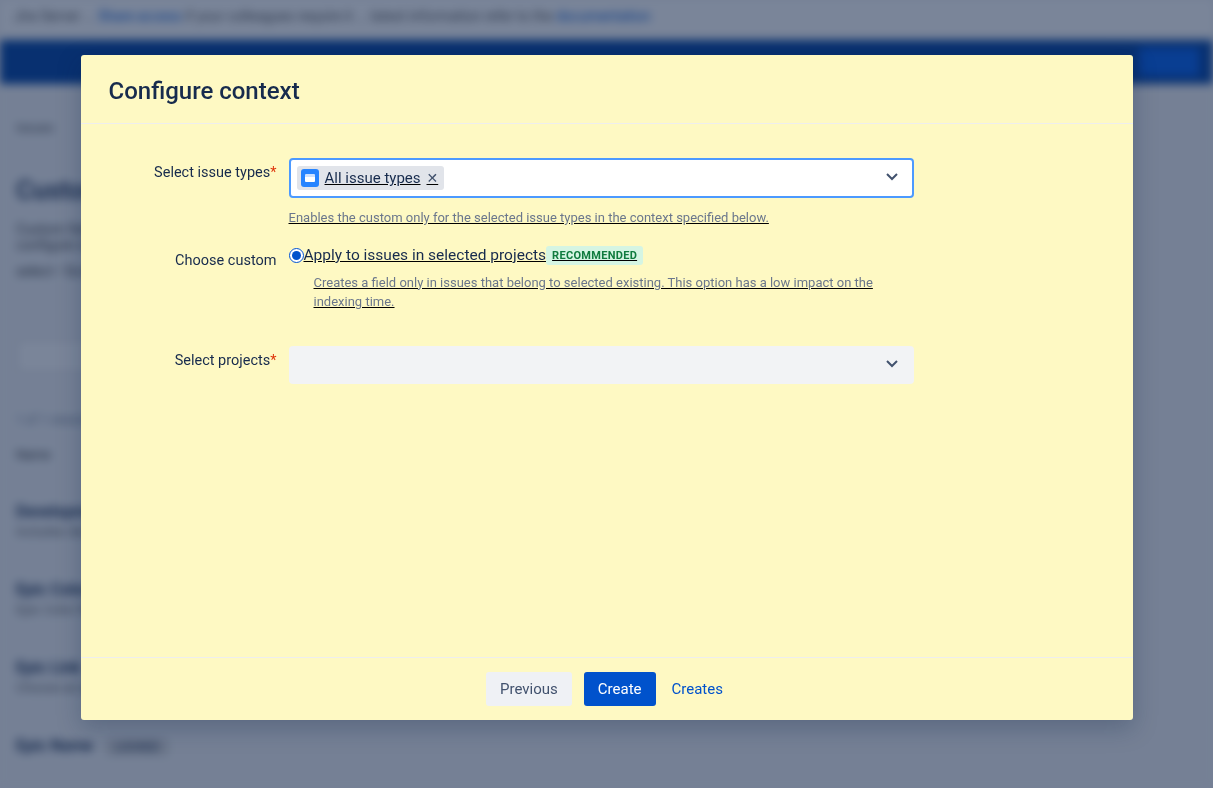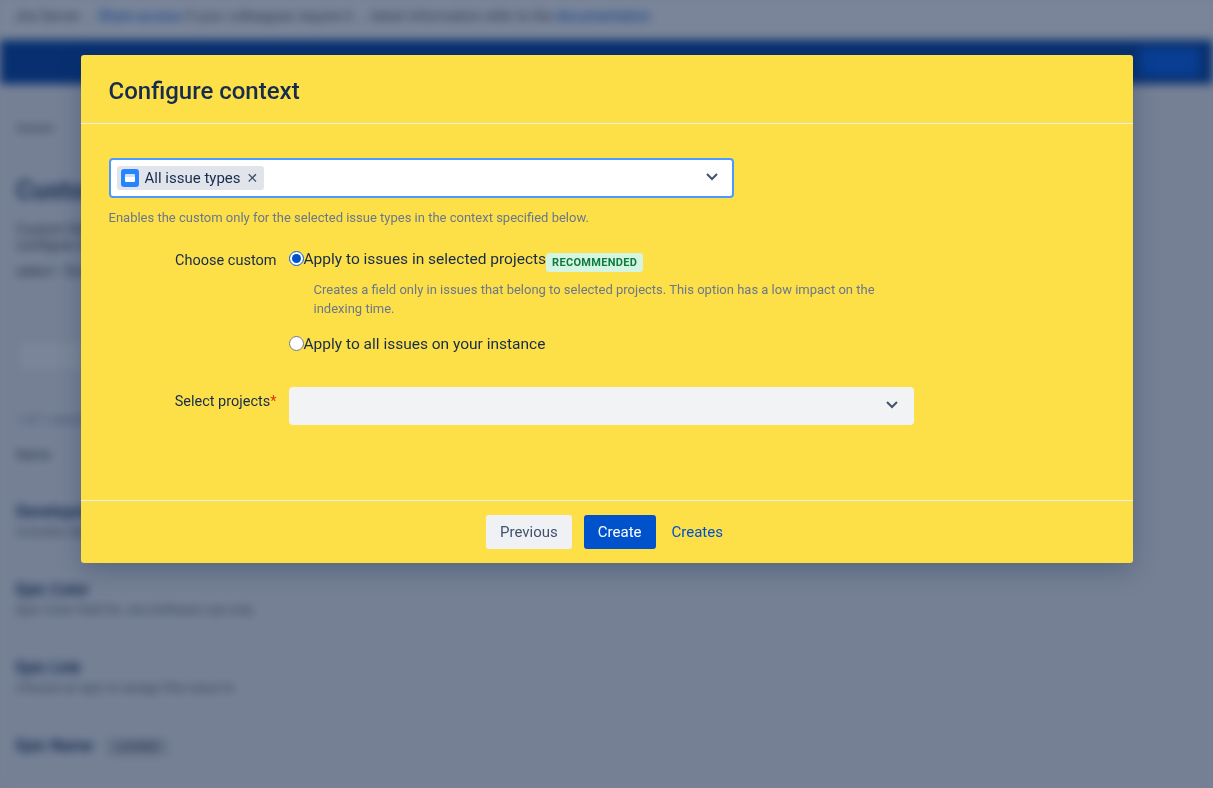--- a/index.html
+++ b/index.html
@@ -16,43 +16,43 @@
   .bg-body { position:absolute; top:100px; left:0; right:0; bottom:0; padding:20px 16px; color:#172b4d;}
   .bg-heading { font-size:26px; font-weight:500; margin:40px 0 16px;}
   .bg-para { font-size:14px; color:#444; margin-bottom:10px; max-width:700px;}
   .bg-search { width:180px; height:34px; border:1px solid #ccc; border-radius:3px; background:#fff; margin-top:60px;}
   .bg-row { margin-top:40px;}
   .bg-row strong{font-weight:600;}
   .bg-row .muted{color:#666;font-size:13px;}
   .bg-pill{display:inline-block;background:#ddd;border-radius:3px;padding:2px 10px;font-size:12px;}
 
   .overlay { position:absolute; inset:0; background:rgba(9,30,66,0.54); display:flex; align-items:flex-start; justify-content:center; padding-top:55px;}
-  .modal { width:1052px; height:508px; background:#fde047; border-radius:3px; box-shadow:0 8px 24px rgba(9,30,66,0.25); display:flex; flex-direction:column; overflow:hidden;}
+  .modal { width:1052px; height:665px; background:#fef9c3; border-radius:3px; box-shadow:0 8px 24px rgba(9,30,66,0.25); display:flex; flex-direction:column; overflow:hidden;}
   .modal-header { padding:22px 28px 18px; border-bottom:1px solid #eee;}
   .modal-title { font-size:24px; font-weight:500; color:#172b4d;}
   .modal-body { flex:1; overflow-y:auto; padding:34px 28px 20px;}
   .form-row { display:flex; align-items:flex-start; margin-bottom:18px;}
   .label-col { width:180px; flex-shrink:0; text-align:right; padding-right:12px; padding-top:6px; font-size:14.5px; color:#172b4d;}
   .required { color:#de350b;}
-  .input-col { flex:1; max-width:625px;}
+  .input-col { flex:1; max-width:625px;text-decoration:underline;}
   .help-text { font-size:13px; color:#6b778c; margin-top:10px; line-height:1.5;}
 
   .select-multi { position:relative; border:2px solid #4c9aff; border-radius:4px; background:#fff; padding:4px 36px 4px 6px; min-height:40px; display:flex; align-items:center; flex-wrap:wrap; gap:4px;}
   .select-multi.plain { border:2px solid transparent; background:#f2f3f5; min-height:38px;}
   .select-multi .chevron { position:absolute; right:10px; top:50%; transform:translateY(-50%); color:#42526e;}
   .tag { display:inline-flex; align-items:center; gap:6px; background:#e1e4ea; border-radius:3px; padding:3px 6px 3px 4px; font-size:15px; color:#172b4d;}
   .tag .icon-sq { width:18px; height:18px; border-radius:3px; background:#2684ff; display:flex; align-items:center; justify-content:center;}
   .tag .icon-sq-inner { width:10px; height:8px; border-radius:1px; background:#fff; border-top:3px solid #cde1ff;}
   .tag .remove { font-size:14px; color:#42526e; line-height:1;}
 
   .radio-block { margin-bottom:16px;}
   .radio-line { display:flex; align-items:center; }
   .radio-input { width:15px; height:15px; flex-shrink:0; accent-color:#0052cc;}
   .radio-label { font-size:15.5px; color:#172b4d;}
-  .badge-rec { background:#d5f5e3; color:#0f7b3e; font-size:11px; font-weight:700; letter-spacing:0.3px; padding:3px 6px; border-radius:3px;margin-top:7px;}
+  .badge-rec { background:#d5f5e3; color:#0f7b3e; font-size:11px; font-weight:700; letter-spacing:0.3px; padding:3px 6px; border-radius:3px;}
   .radio-desc { font-size:13px; color:#6b778c; margin-top:8px; margin-left:25px; line-height:1.5;}
 
   .modal-footer { border-top:1px solid #eee; padding:14px 28px; display:flex; justify-content:center; align-items:center; gap:12px;}
   .btn { font-size:15px; padding:8px 14px; border-radius:3px; border:none; cursor:pointer; font-family:inherit;}
   .btn-subtle { background:#eff1f5; color:#42526e;}
   .btn-primary { background:#0052cc; color:#fff; font-weight:400;}
   .btn-link { background:none; color:#0052cc; padding:8px 4px;}
 
   .chev-svg { width:20px; height:20px;}
   .chev-svg path { stroke:#42526e; stroke-width:2; fill:none;}
@@ -84,20 +84,23 @@
 
 <div class="overlay">
   <div class="modal">
     <div class="modal-header">
       <h2 class="modal-title">Configure context</h2>
     </div>
 
     <div class="modal-body">
 
       <div class="form-row">
+        <div class="label-col">
+          <span>Select issue types</span><span class="required">*</span>
+        </div>
         <div class="input-col">
           <div class="select-multi">
             <span class="tag">
               <span class="icon-sq">
                   <span class="icon-sq-inner"></span>
                 </span>
               <span>All issue types</span>
               <span class="remove">✕</span>
             </span>
             <span class="chevron">
@@ -113,28 +116,24 @@
       <div class="form-row">
         <div class="label-col">Choose custom</div>
         <div class="input-col">
 
           <div class="radio-block">
             <label class="radio-line">
               <input type="radio" name="ctx" class="radio-input" checked="" style="">
               <span class="radio-label">Apply to issues in selected projects</span>
               <span class="badge-rec">RECOMMENDED</span>
             </label>
-            <div class="radio-desc">Creates a field only in issues that belong to selected projects. This option has a low impact on the indexing time.</div>
+            <div class="radio-desc">Creates a field only in issues that belong to selected existing. This option has a low impact on the indexing time.</div>
           </div>
 
           <div class="radio-block">
-            <label class="radio-line">
-              <input type="radio" name="ctx" class="radio-input" style="">
-              <span class="radio-label">Apply to all issues on your instance</span>
-            </label>
           </div>
 
         </div>
       </div>
 
       <div class="form-row">
         <div class="label-col">
           <span>Select projects</span><span class="required">*</span>
         </div>
         <div class="input-col">

